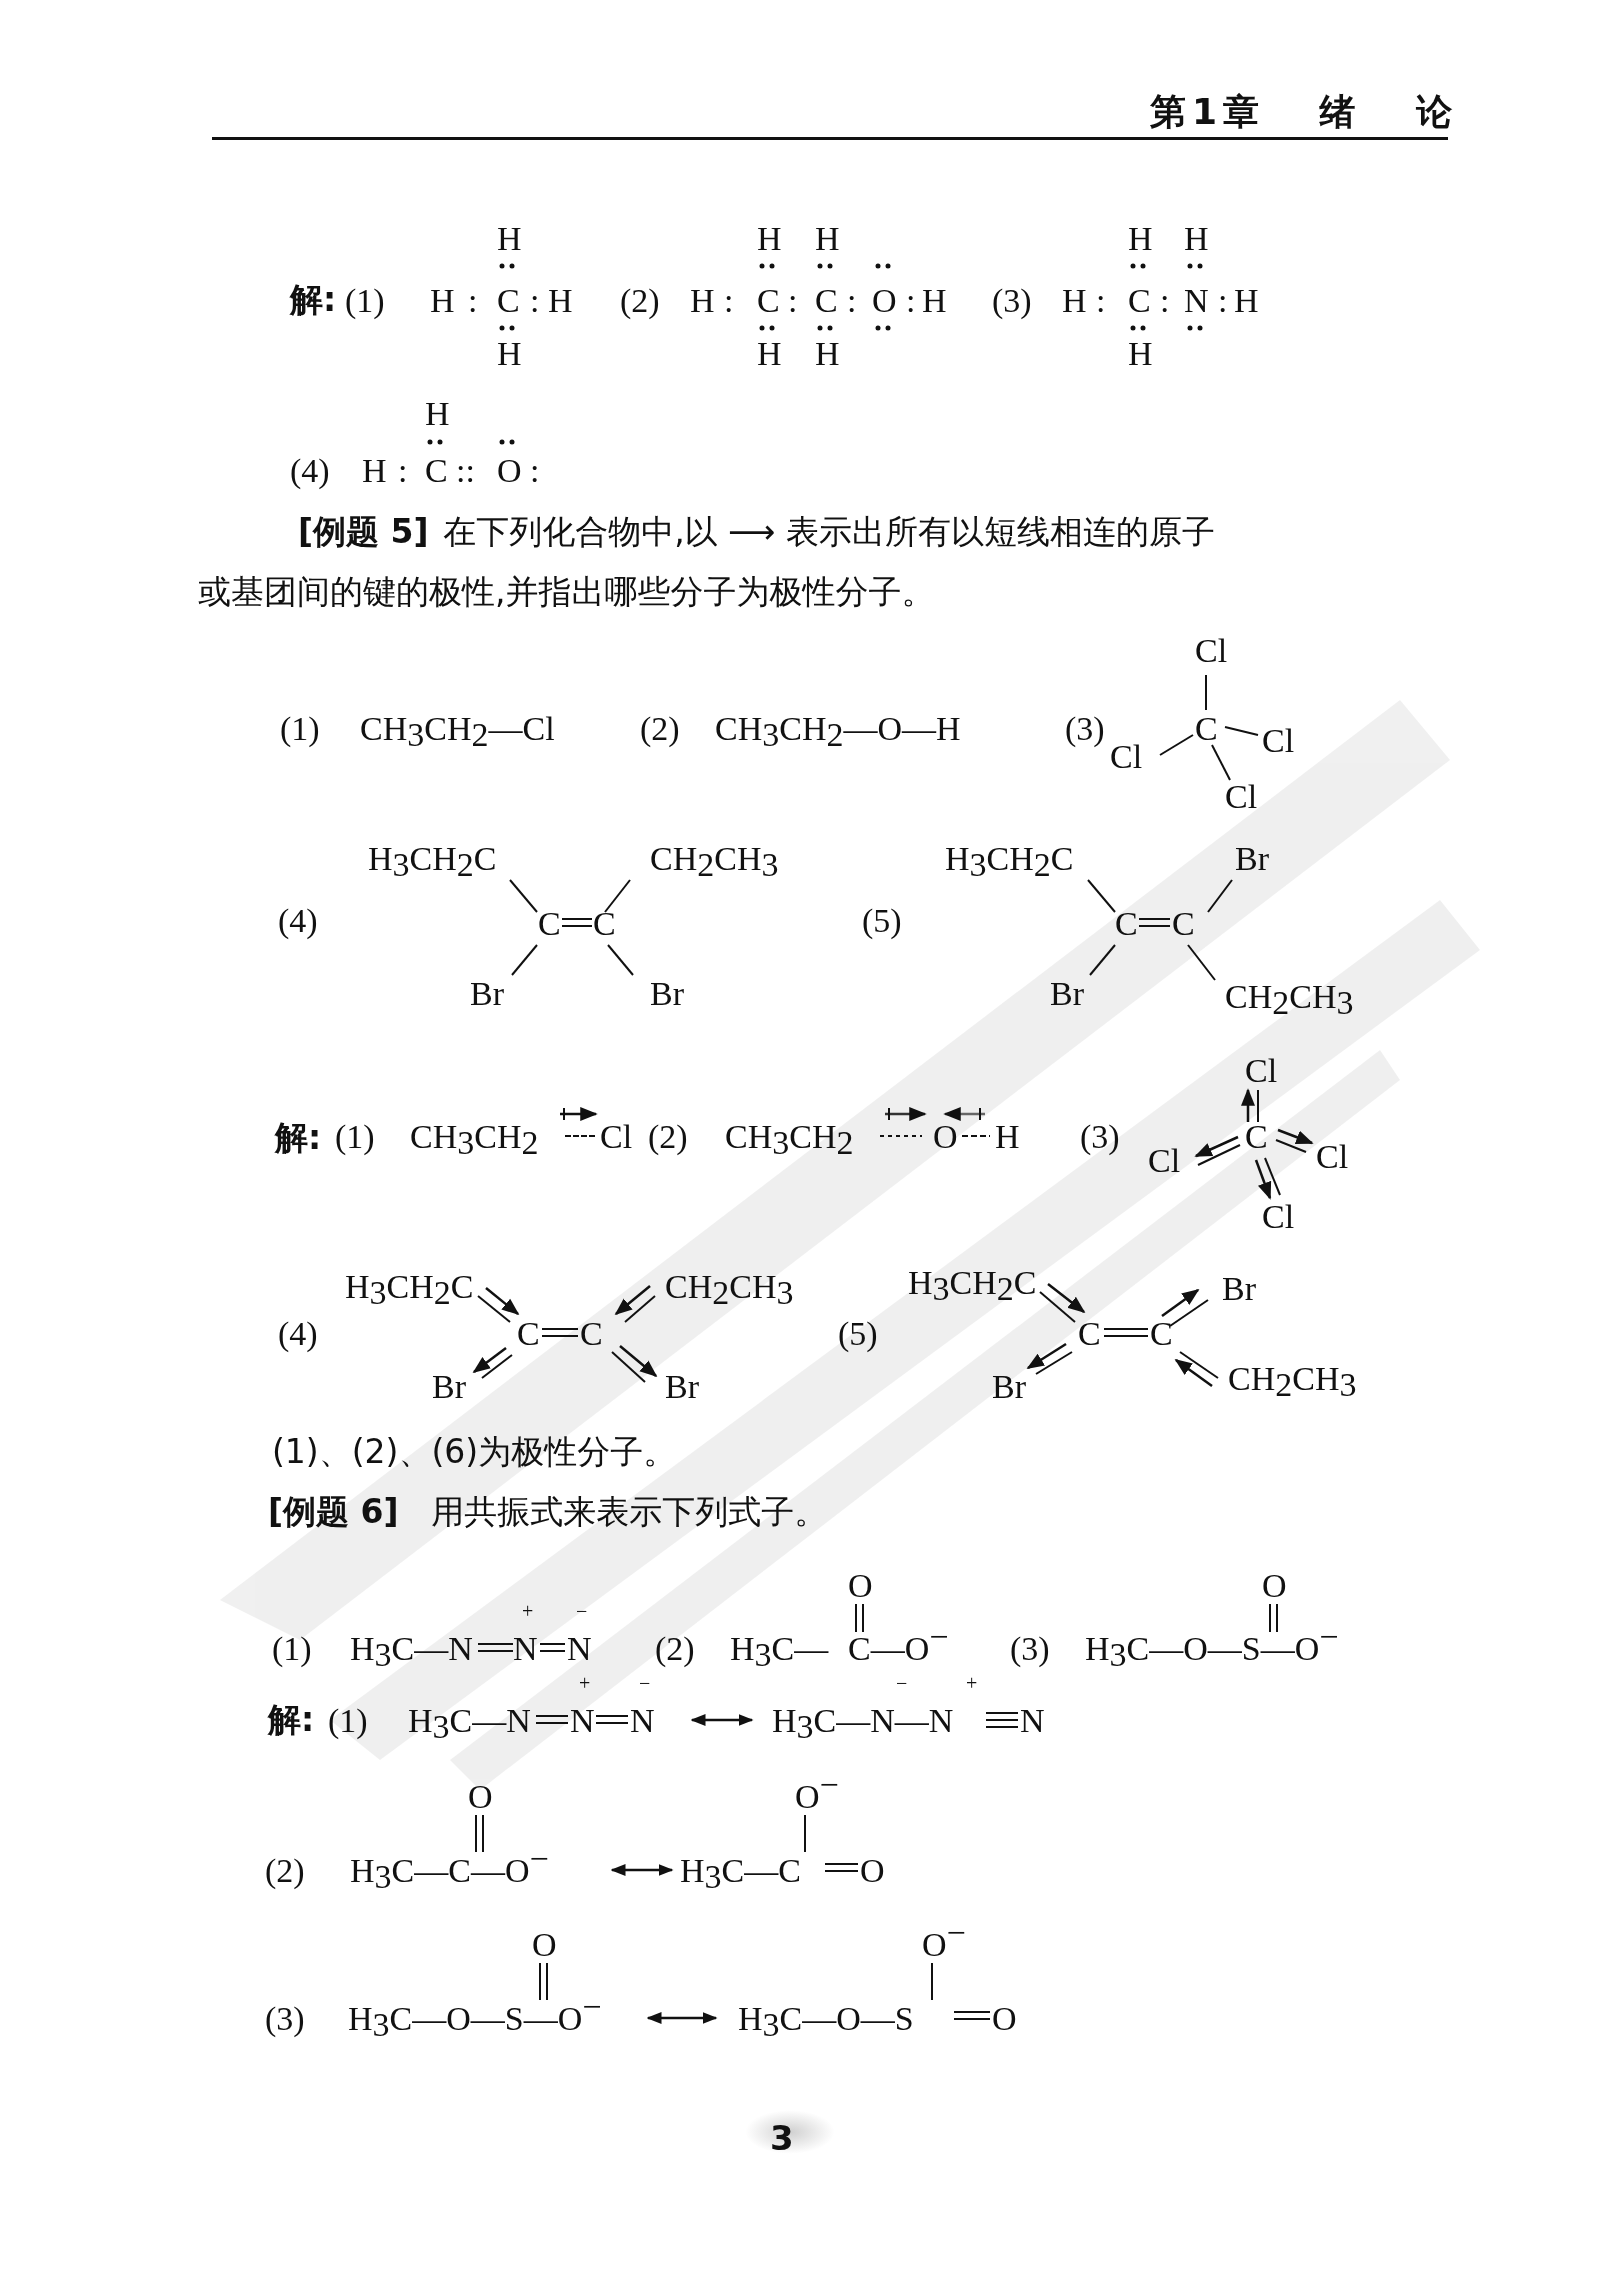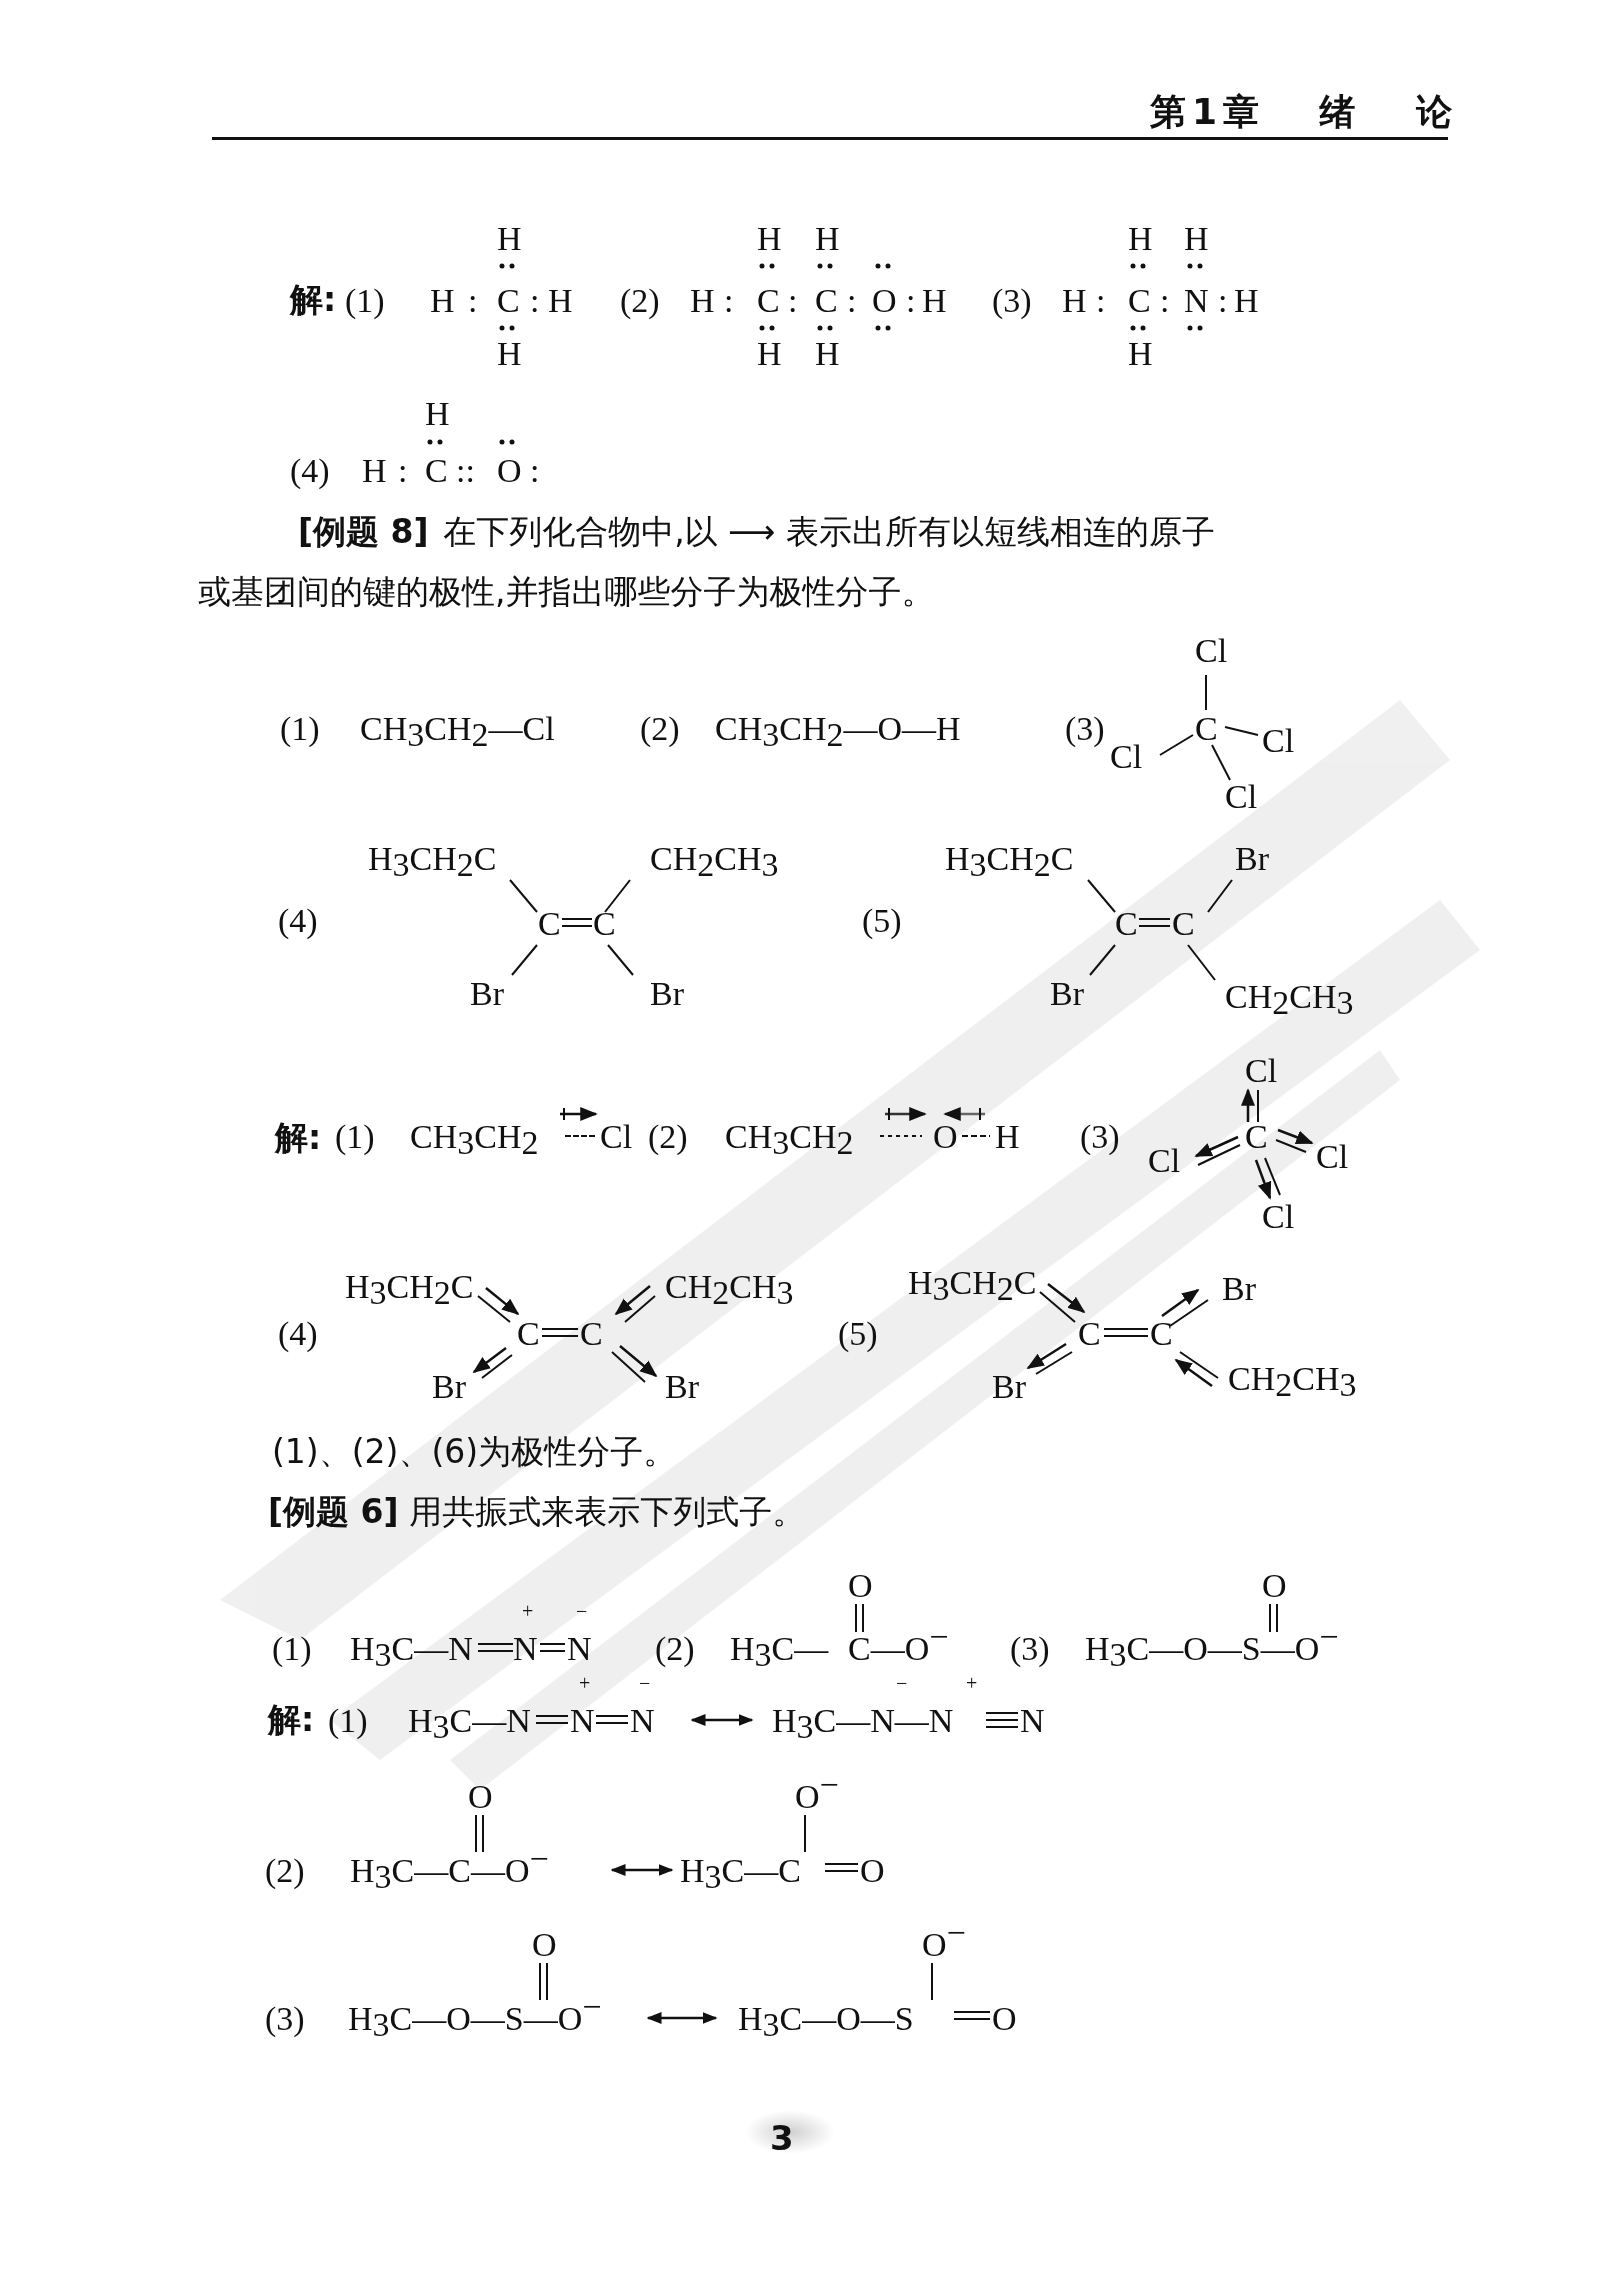--- a/index.html
+++ b/index.html
@@ -113,21 +113,21 @@
     <text x="497" y="482">O</text>
       <text x="530" y="482">:</text>
     <text x="425" y="425">H</text>
     <circle cx="430" cy="442" r="2.5" fill="#111"></circle>
       <circle cx="440" cy="442" r="2.5" fill="#111"></circle>
     <circle cx="502" cy="442" r="2.5" fill="#111"></circle>
       <circle cx="512" cy="442" r="2.5" fill="#111"></circle>
   </svg>
 
   <div class="t cn" style="left:298px; top:512px;">
-    <span class="bold">[例题 8]</span>
+    <span class="bold">[例题 5]</span>
     <span style="margin-left:4px;">在下列化合物中,以 ⟶ 表示出所有以短线相连的原子</span>
   </div>
   <div class="t cn" style="left:198px; top:572px;text-align:right;">或基团间的键的极性,并指出哪些分子为极性分子。</div>
 
   <svg class="struct" style="left:0; top:0;" width="1622" height="1050">
 
     <text x="280" y="740">(1)</text>
     <text x="360" y="740">CH<tspan class="sub" dy="6">3</tspan><tspan dy="-6">CH</tspan><tspan class="sub" dy="6">2</tspan><tspan dy="-6">—Cl</tspan></text>
 
     <text x="640" y="740">(2)</text>
@@ -248,21 +248,21 @@
     <text x="992" y="1398">Br</text>
     <line x1="1180" y1="1352" x2="1218" y2="1378" stroke="#111" stroke-width="2"></line>
     <line x1="1212" y1="1386" x2="1176" y2="1360" stroke="#111" stroke-width="2.5" marker-end="url(#ah)"></line>
     <text x="1228" y="1390">CH<tspan class="sub" dy="6">2</tspan><tspan dy="-6">CH</tspan><tspan class="sub" dy="6">3</tspan></text>
   </svg>
 
   <div class="t cn" style="left:272px; top:1432px;">(1)、(2)、(6)为极性分子。</div>
 
   <div class="t cn" style="left:268px; top:1492px;">
     <span class="bold">[例题 6]</span>
-    <span style="">用共振式来表示下列式子。</span>
+    <span style="margin-left:22px;">用共振式来表示下列式子。</span>
   </div>
 
   <svg class="struct" style="left:0; top:0;" width="1622" height="2060">
 
     <text x="272" y="1660">(1)</text>
     <text x="350" y="1660">H<tspan class="sub" dy="6">3</tspan><tspan dy="-6">C—N</tspan></text>
     <line x1="478" y1="1644" x2="513" y2="1644" stroke="#111" stroke-width="2"></line>
     <line x1="478" y1="1651" x2="513" y2="1651" stroke="#111" stroke-width="2"></line>
     <text x="513" y="1660">N</text>
     <text x="522" y="1618" class="sub">+</text>

